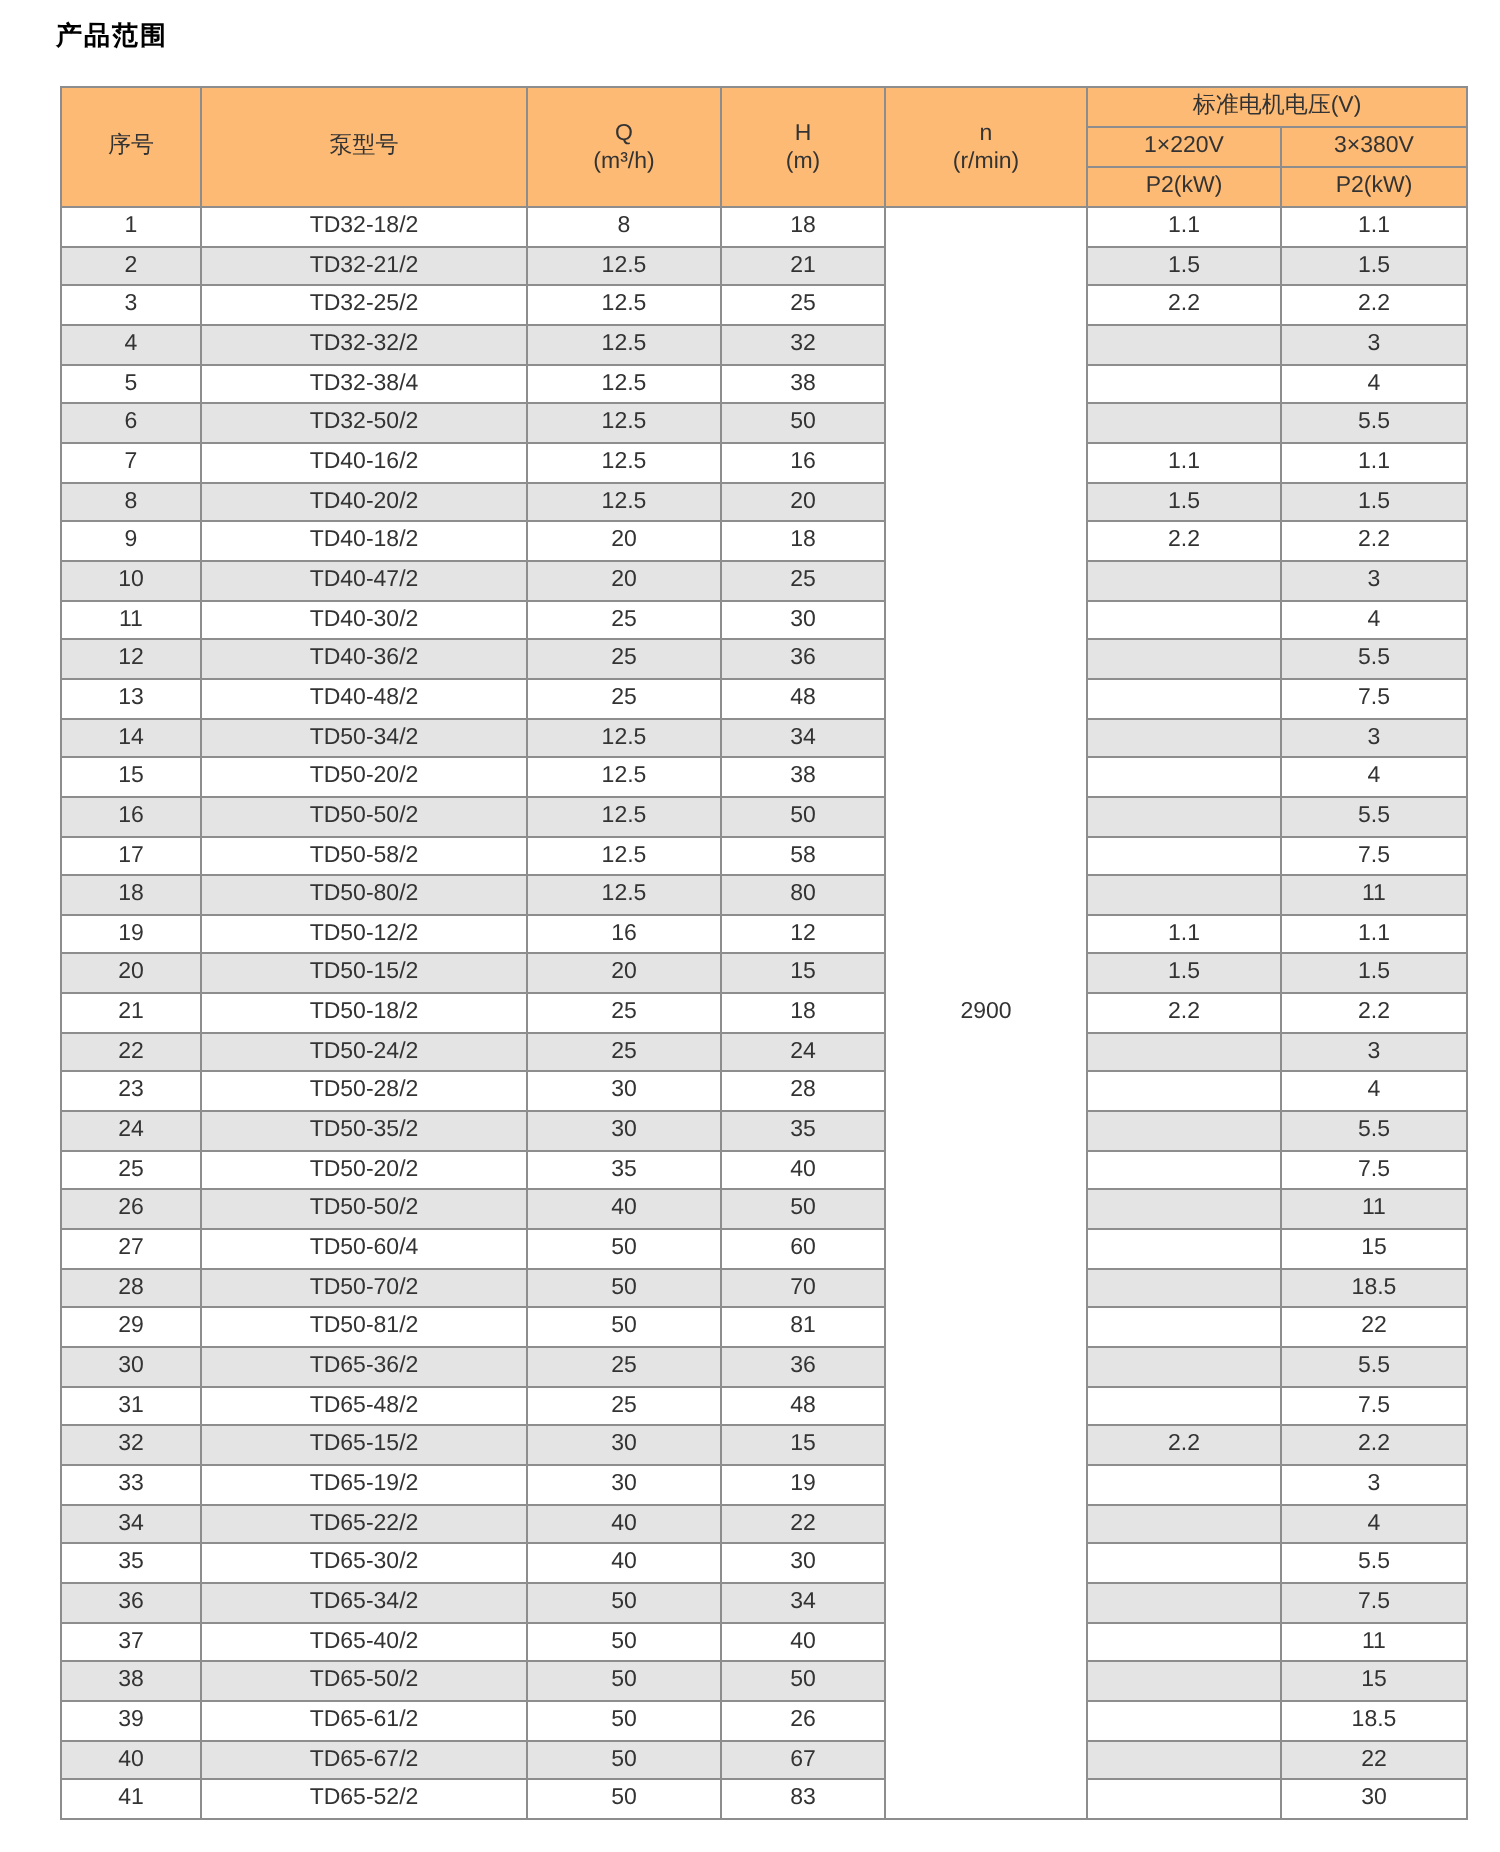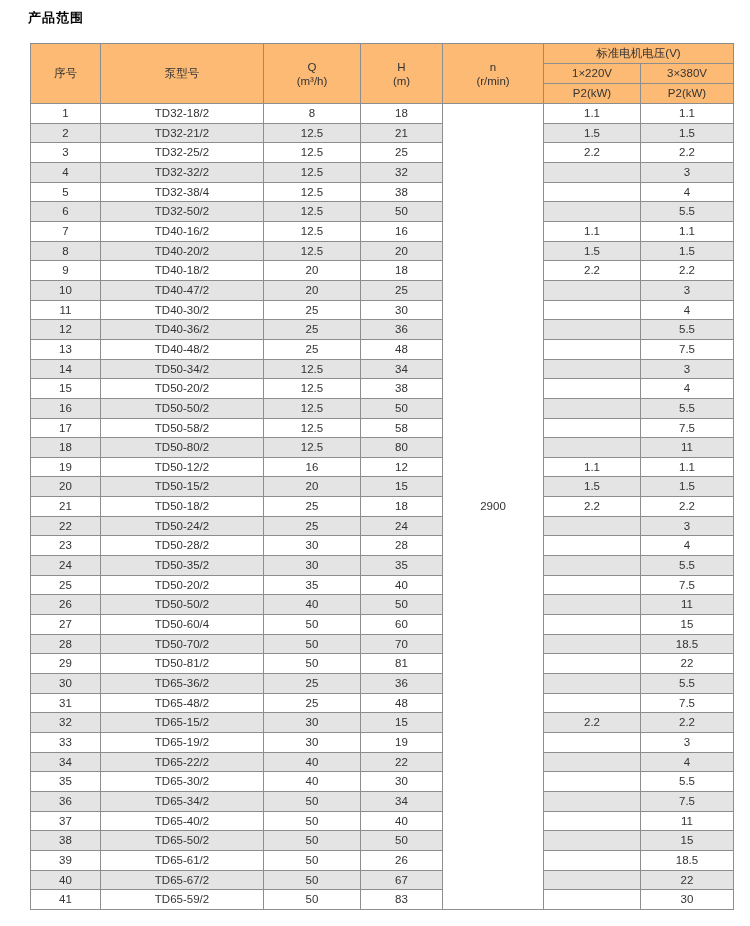--- a/index.html
+++ b/index.html
@@ -422,21 +422,21 @@
         <tr class="alt">
           <td>40</td>
           <td>TD65-67/2</td>
           <td>50</td>
           <td>67</td>
           <td></td>
           <td>22</td>
         </tr>
         <tr>
           <td>41</td>
-          <td>TD65-59/2</td>
+          <td>TD65-52/2</td>
           <td>50</td>
           <td>83</td>
           <td></td>
           <td>30</td>
         </tr>
       </tbody>
   </table>
 </div>
 
 </body></html>

